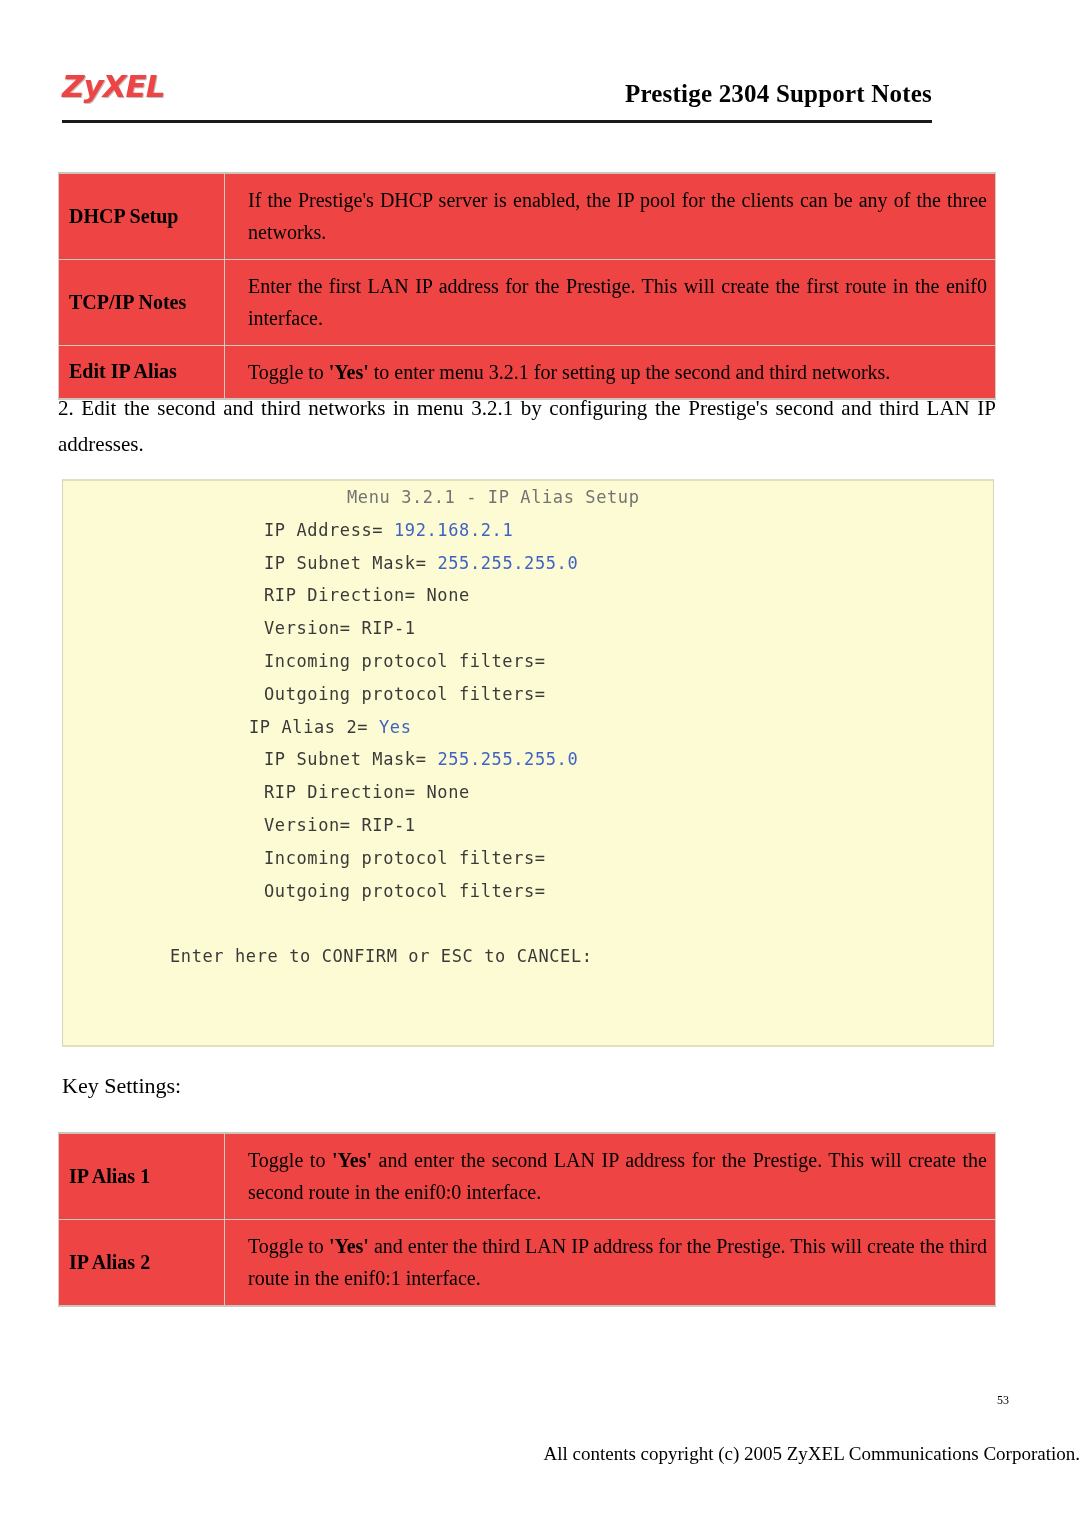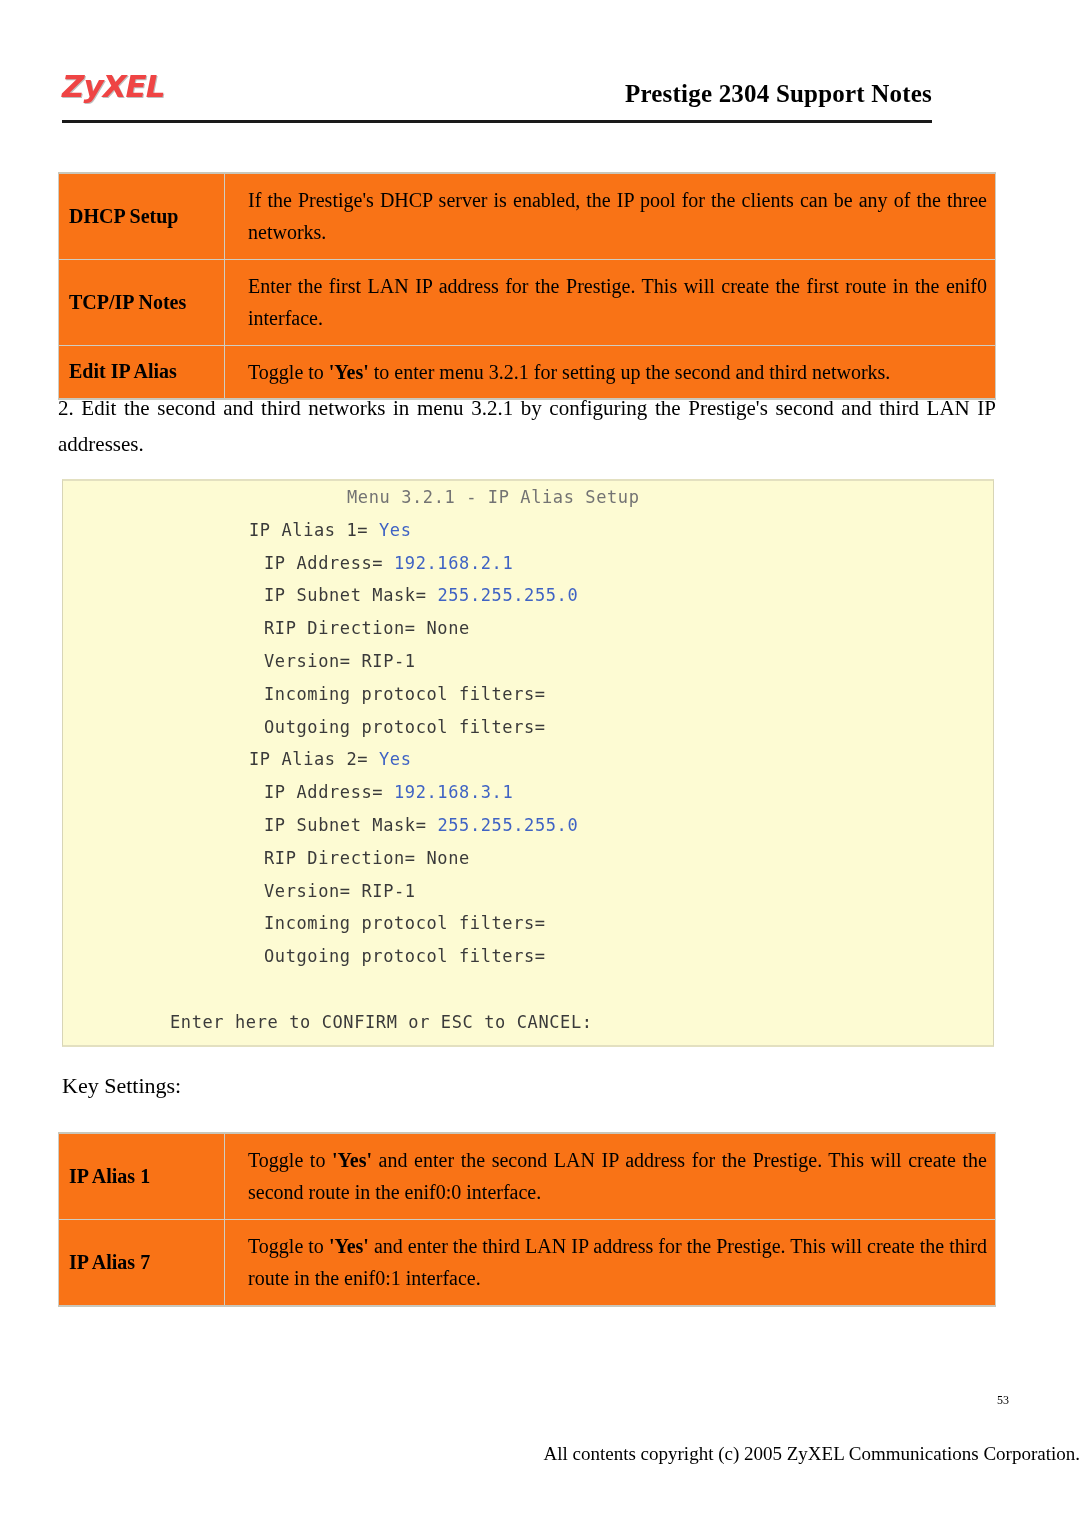--- a/index.html
+++ b/index.html
@@ -55,21 +55,21 @@
     background: #1a1a1a;
   }
 
   
   .data-table {
     position: absolute;
     border-collapse: collapse;
     table-layout: fixed;
     border-top: 2px solid #c9c7bb;
     border-bottom: 2px solid #c9c7bb;
-    background: #f97316;
+    background: #ef4444;
   }
   .data-table td {
     border: 1px solid #cfcdc2;
     padding: 0;
     vertical-align: middle;
   }
   .data-table td.k {
     width: 155px;
     padding: 8px 0 8px 10px;
     font-weight: bold;
@@ -187,48 +187,46 @@
       <td class="v"><span class="oneline"><span>Toggle to </span><b>'Yes'</b><span> to enter menu 3.2.1 for setting up the second and third networks.</span></span></td>
     </tr>
   </tbody>
 </table>
 
 <div class="para">2. Edit the second and third networks in menu 3.2.1 by configuring the Prestige's second and third LAN IP addresses.</div>
 
 <div class="console">
   <div class="line title">Menu 3.2.1 - IP Alias Setup</div>
   <div id="console-lines">
-      <div class="line lvl0"><span>IP Alias 1=</span><span> </span><span class="val">Yes</span></div>
       <div class="line lvl1"><span>IP Address=</span><span> </span><span class="val">192.168.2.1</span></div>
       <div class="line lvl1"><span>IP Subnet Mask=</span><span> </span><span class="val">255.255.255.0</span></div>
       <div class="line lvl1"><span>RIP Direction= None</span></div>
       <div class="line lvl1"><span>Version= RIP-1</span></div>
       <div class="line lvl1"><span>Incoming protocol filters=</span></div>
       <div class="line lvl1"><span>Outgoing protocol filters=</span></div>
       <div class="line lvl0"><span>IP Alias 2=</span><span> </span><span class="val">Yes</span></div>
-      <div class="line lvl1"><span>IP Address=</span><span> </span><span class="val">192.168.3.1</span></div>
       <div class="line lvl1"><span>IP Subnet Mask=</span><span> </span><span class="val">255.255.255.0</span></div>
       <div class="line lvl1"><span>RIP Direction= None</span></div>
       <div class="line lvl1"><span>Version= RIP-1</span></div>
       <div class="line lvl1"><span>Incoming protocol filters=</span></div>
       <div class="line lvl1"><span>Outgoing protocol filters=</span></div>
     </div>
   <div class="line blank"></div>
   <div class="line prompt">Enter here to CONFIRM or ESC to CANCEL:</div>
 </div>
 
 <div class="key-settings">Key Settings:</div>
 
 <table class="data-table" id="table-bottom">
   <tbody>
     <tr>
       <td class="k">IP Alias 1</td>
       <td class="v"><span>Toggle to </span><b>'Yes'</b><span> and enter the second LAN IP address for the Prestige. This will create the second route in the enif0:0 interface.</span></td>
     </tr>
     <tr>
-      <td class="k">IP Alias 7</td>
+      <td class="k">IP Alias 2</td>
       <td class="v"><span>Toggle to </span><b>'Yes'</b><span> and enter the third LAN IP address for the Prestige. This will create the third route in the enif0:1 interface.</span></td>
     </tr>
   </tbody>
 </table>
 
 <div class="page-number">53</div>
 <div class="copyright">All contents copyright (c) 2005 ZyXEL Communications Corporation.</div>
 
 </body></html>

